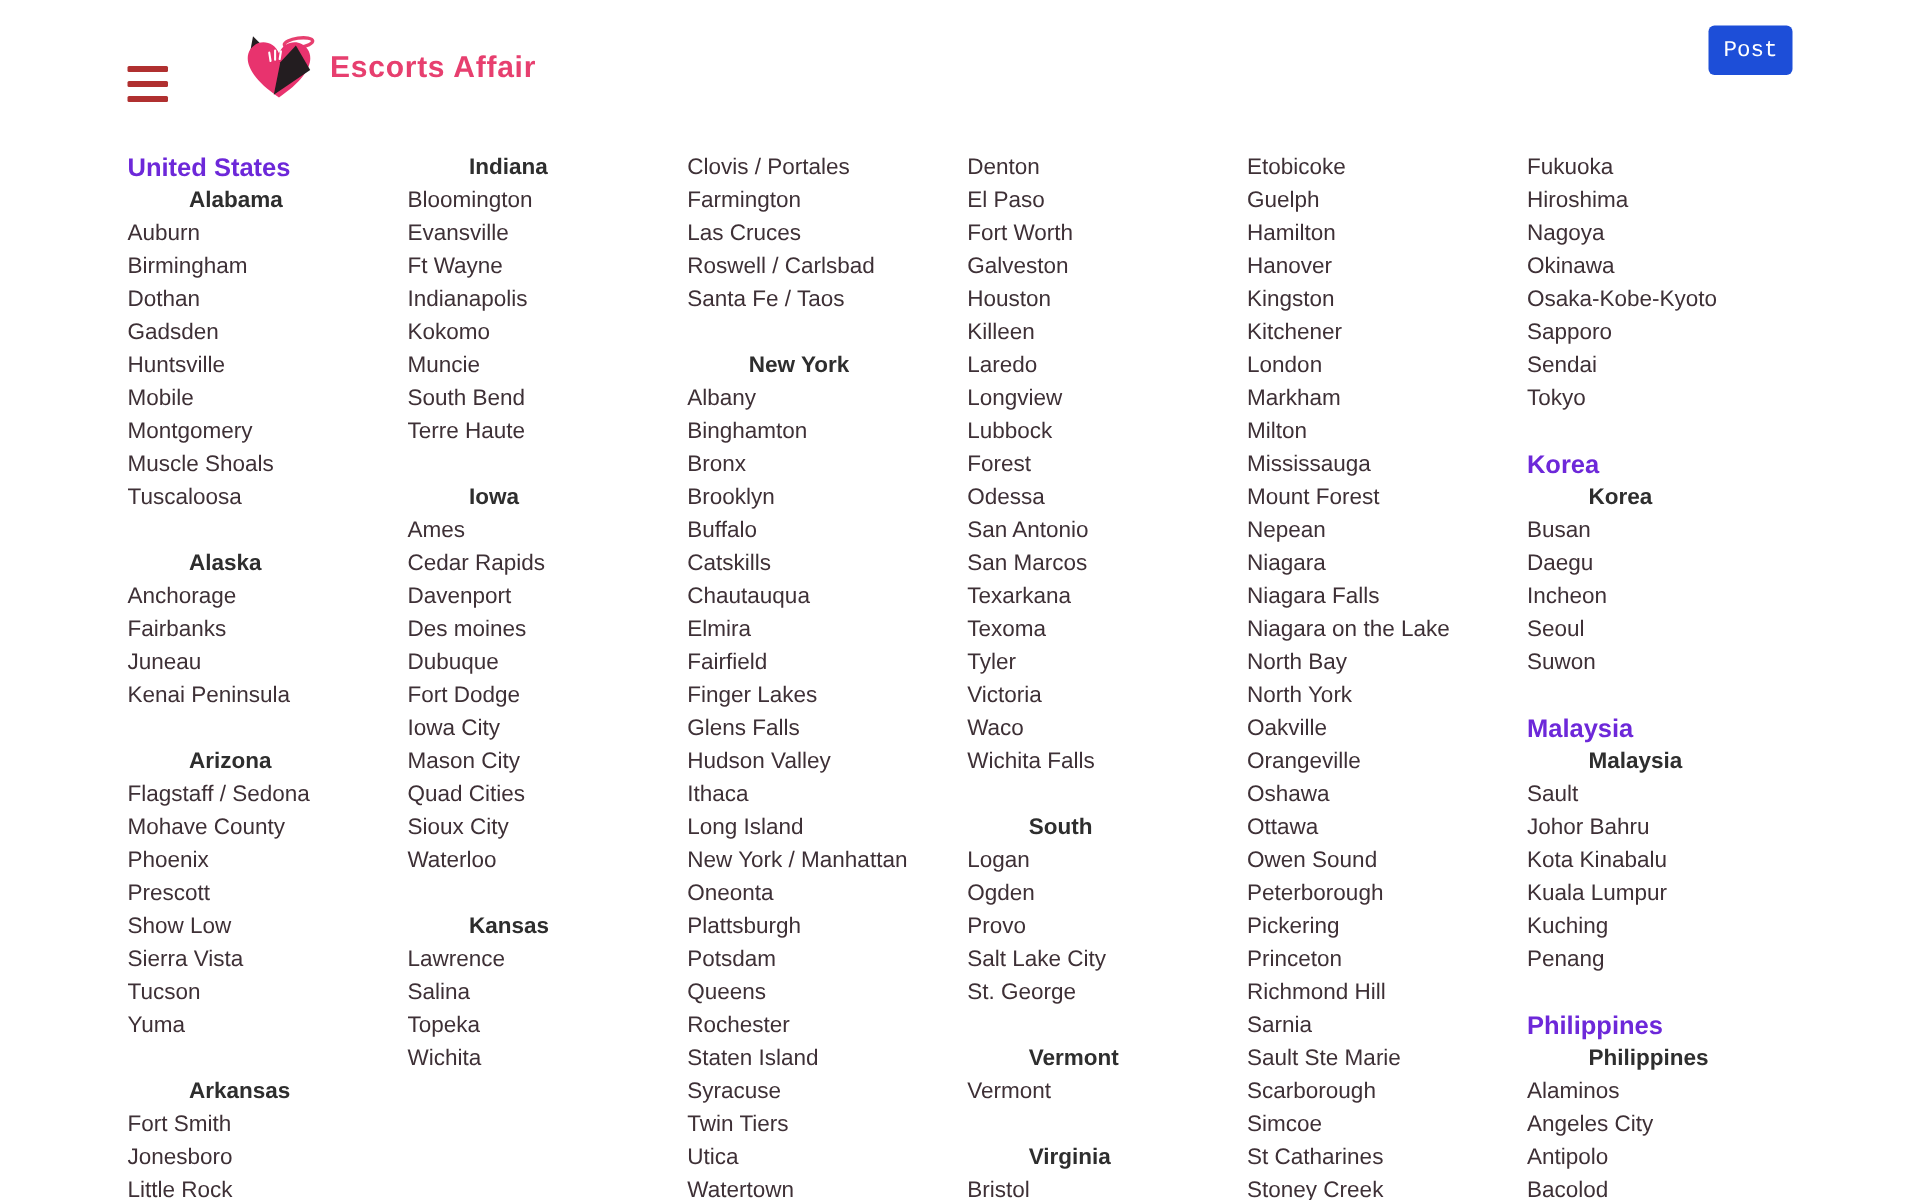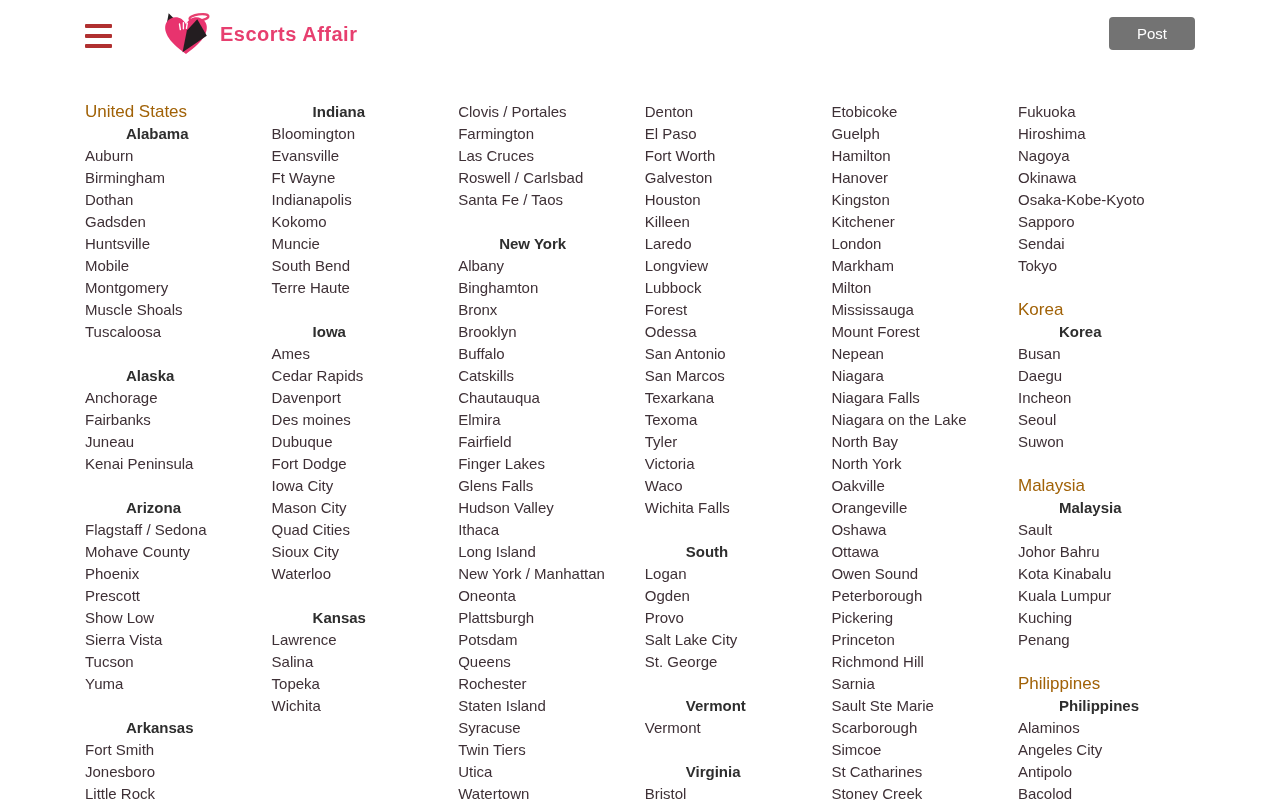--- a/index.html
+++ b/index.html
@@ -7,21 +7,21 @@
     margin: 0; padding: 0;
     width: 1280px; height: 800px;
     overflow: hidden;
     background: #ffffff;
     font-family: "Liberation Sans", sans-serif;
   }
   .header {
     position: relative;
     height: 68px;
     display: flex;
-    align-items: center;
+    align-items: flex-end;
     padding: 0 85px;
   }
   .hamburger {
     width: 27px; height: 24px;
     display: flex; flex-direction: column; justify-content: space-between;
     cursor: pointer;
     margin-top: 4px;
   }
   .hamburger span {
     display: block; height: 4px; width: 100%;
@@ -37,44 +37,44 @@
   .logo-text {
     font-size: 20px;
     font-weight: bold;
     color: #e73f6f;
     margin-left: 8px;
     letter-spacing: 0.5px;
   }
   .post-btn {
     position: absolute;
     right: 85px; top: 17px;
-    background: #737373;
+    background: #1d4ed8;
     color: #ffffff;
     border: none;
     border-radius: 4px;
     font-size: 15px;
-    font-family: Liberation Sans, sans-serif;
-    padding: 8px 28px;
+    font-family: Liberation Mono, monospace;
+    padding: 8px 10px;
     cursor: pointer;
   }
   .directory {
     display: flex;
     padding: 0 85px;
     margin-top: 33px;
   }
   .col {
     width: 186.6px;
     flex: 0 0 186.6px;
     padding-right: 10px;
   }
   .group { margin-bottom: 22px; }
   .country {
     font-size: 17px;
-    font-weight: normal;
-    color: #a16207;
+    font-weight: bold;
+    color: #6d28d9;
     line-height: 22px;
   }
   .state {
     font-size: 15px;
     font-weight: bold;
     color: #2e2e2e;
     line-height: 22px;
     margin-left: 41px;
   }
   .city {

